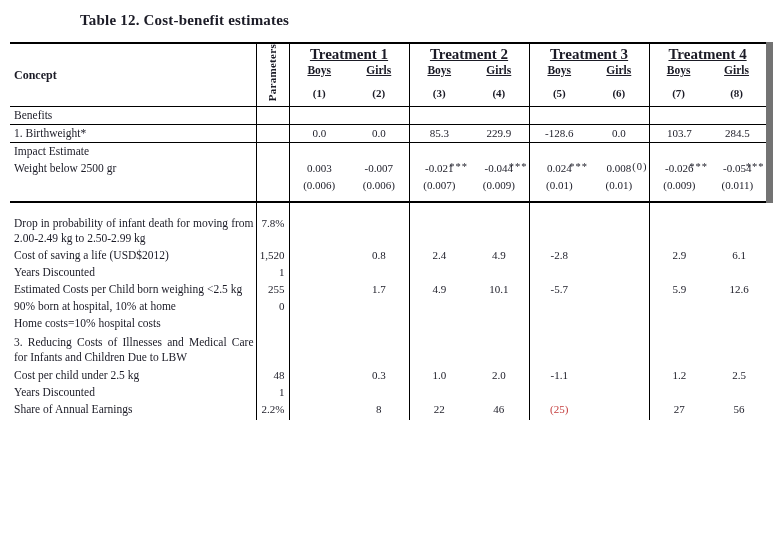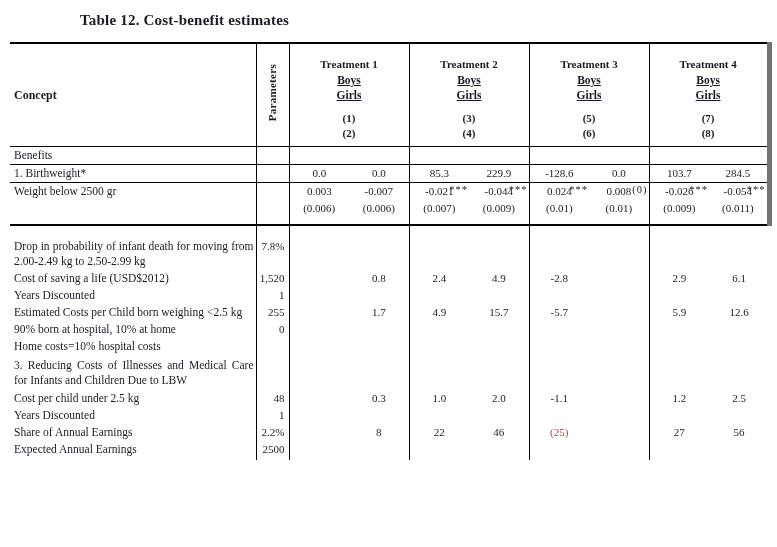--- a/index.html
+++ b/index.html
@@ -18,39 +18,39 @@
     border-top:2px solid #000;
   }
   td { font-size:11.5px; line-height:15px; vertical-align:top; padding:1px 0; }
   .lbl { padding-left:4px; padding-right:2px; }
   .b { font-weight:normal; }
   .pre { white-space:pre-line; }
   .justify { text-align:justify; }
   .c-concept { border-right:1px solid #000; }
   .c-param  { border-right:1px solid #000; text-align:right; padding-right:4px; font-size:11px; }
   .sep   { border-right:1px solid #000; }
-  .rbord { border-right:5px solid #737373; }
+  .rbord { border-right:7px solid #737373; }
   tr.rule td  { border-bottom:1px solid #000; }
   tr.thick td { border-bottom:2px solid #000; height:8px; padding:0; }
   tr.gap td   { height:13px; padding:0; }
   tr.first-body td { padding-top:4px; }
   tr.heading td { padding-top:3px; padding-bottom:2px; }
   .val { text-align:center; font-size:11px; position:relative; }
   .sig { position:absolute; right:1px; top:-1px; font-size:10.5px; letter-spacing:1px; }
   
   .hdr-concept { vertical-align:middle; font-weight:bold; font-size:12px; }
   .param-hdr { vertical-align:middle; text-align:center; padding:0; }
   .rot {
     display:inline-block; writing-mode:vertical-rl; transform:rotate(180deg);
     font-weight:bold; font-size:11px; letter-spacing:.3px;
   }
   .grp { padding:0; }
-  .grp-label { text-align:center; font-weight:bold; font-size:11px;
-    padding-top:13px; }
-  .bg, .nums { display:flex; font-weight:bold;flex-direction:column; }
+  .grp-label { text-align:center; font-weight:bold; font-size:15px;
+    text-decoration:underline; padding-top:3px; }
+  .bg, .nums { display:flex; font-weight:bold; }
   .bg { font-size:11.5px; margin-top:1px; }
   .bg span { flex:1; text-align:center; text-decoration:underline; }
   .nums { font-size:11px; margin-top:8px; padding-bottom:5px; }
   .nums span { flex:1; text-align:center; }
 </style>
 </head>
 <body>
 
 <div class="page-title">Table 12. Cost-benefit estimates</div>
 
@@ -136,20 +136,32 @@
         <td class="val"><span class="b">0.0</span></td>
         <td class="val sep"><span class="b">0.0</span></td>
         <td class="val"><span class="b">85.3</span></td>
         <td class="val sep"><span class="b">229.9</span></td>
         <td class="val"><span class="b">-128.6</span></td>
         <td class="val sep"><span class="b">0.0</span></td>
         <td class="val"><span class="b">103.7</span></td>
         <td class="val rbord"><span class="b">284.5</span></td>
       </tr>
       <tr>
+        <td class="lbl c-concept"><span class="pre b">Impact Estimate</span></td>
+        <td class="c-param"></td>
+        <td class="val"></td>
+        <td class="val sep"></td>
+        <td class="val"></td>
+        <td class="val sep"></td>
+        <td class="val"></td>
+        <td class="val sep"></td>
+        <td class="val"></td>
+        <td class="val rbord"></td>
+      </tr>
+      <tr>
         <td class="lbl c-concept"><span class="pre b">Weight below 2500 gr</span></td>
         <td class="c-param"></td>
         <td class="val"><span>0.003</span></td>
         <td class="val sep"><span>-0.007</span></td>
         <td class="val"><span>-0.021</span><span class="sig">***</span></td>
         <td class="val sep"><span>-0.044</span><span class="sig">***</span></td>
         <td class="val"><span>0.024</span><span class="sig">***</span></td>
         <td class="val sep"><span>0.008</span><span class="sig">(0)</span></td>
         <td class="val"><span class="b">-0.026</span><span class="sig b">***</span></td>
         <td class="val rbord"><span class="b">-0.054</span><span class="sig b">***</span></td>
@@ -225,21 +237,21 @@
         <td class="val sep"></td>
         <td class="val"></td>
         <td class="val"></td>
       </tr>
       <tr>
         <td class="lbl c-concept"><span class="pre">Estimated Costs per Child born weighing &lt;2.5 kg</span></td>
         <td class="c-param"><span>255</span></td>
         <td class="val"></td>
         <td class="val sep"><span>1.7</span></td>
         <td class="val"><span>4.9</span></td>
-        <td class="val sep"><span>15.7</span></td>
+        <td class="val sep"><span>10.1</span></td>
         <td class="val"><span>-5.7</span></td>
         <td class="val sep"></td>
         <td class="val"><span>5.9</span></td>
         <td class="val"><span>12.6</span></td>
       </tr>
       <tr>
         <td class="lbl c-concept"><span class="pre">90% born at hospital, 10% at home</span></td>
         <td class="c-param"><span>0</span></td>
         <td class="val"></td>
         <td class="val sep"></td>
@@ -304,32 +316,20 @@
         <td class="val"></td>
         <td class="val sep"><span>8</span></td>
         <td class="val"><span>22</span></td>
         <td class="val sep"><span>46</span></td>
         <td class="val"><span style="color: rgb(196, 60, 60); margin-top: 48px;">(25)</span></td>
         <td class="val sep"></td>
         <td class="val"><span>27</span></td>
         <td class="val"><span>56</span></td>
       </tr>
       <tr>
-        <td class="lbl c-concept"><span class="pre">Expected Annual Earnings</span></td>
-        <td class="c-param"><span>2500</span></td>
-        <td class="val"></td>
-        <td class="val sep"></td>
-        <td class="val"></td>
-        <td class="val sep"></td>
-        <td class="val"></td>
-        <td class="val sep"></td>
-        <td class="val"></td>
-        <td class="val"></td>
-      </tr>
-      <tr>
         <td class="lbl c-concept"></td>
         <td class="c-param"></td>
         <td class="val"></td>
         <td class="val sep"></td>
         <td class="val"></td>
         <td class="val sep"></td>
         <td class="val"></td>
         <td class="val sep"></td>
         <td class="val"></td>
         <td class="val"></td>

